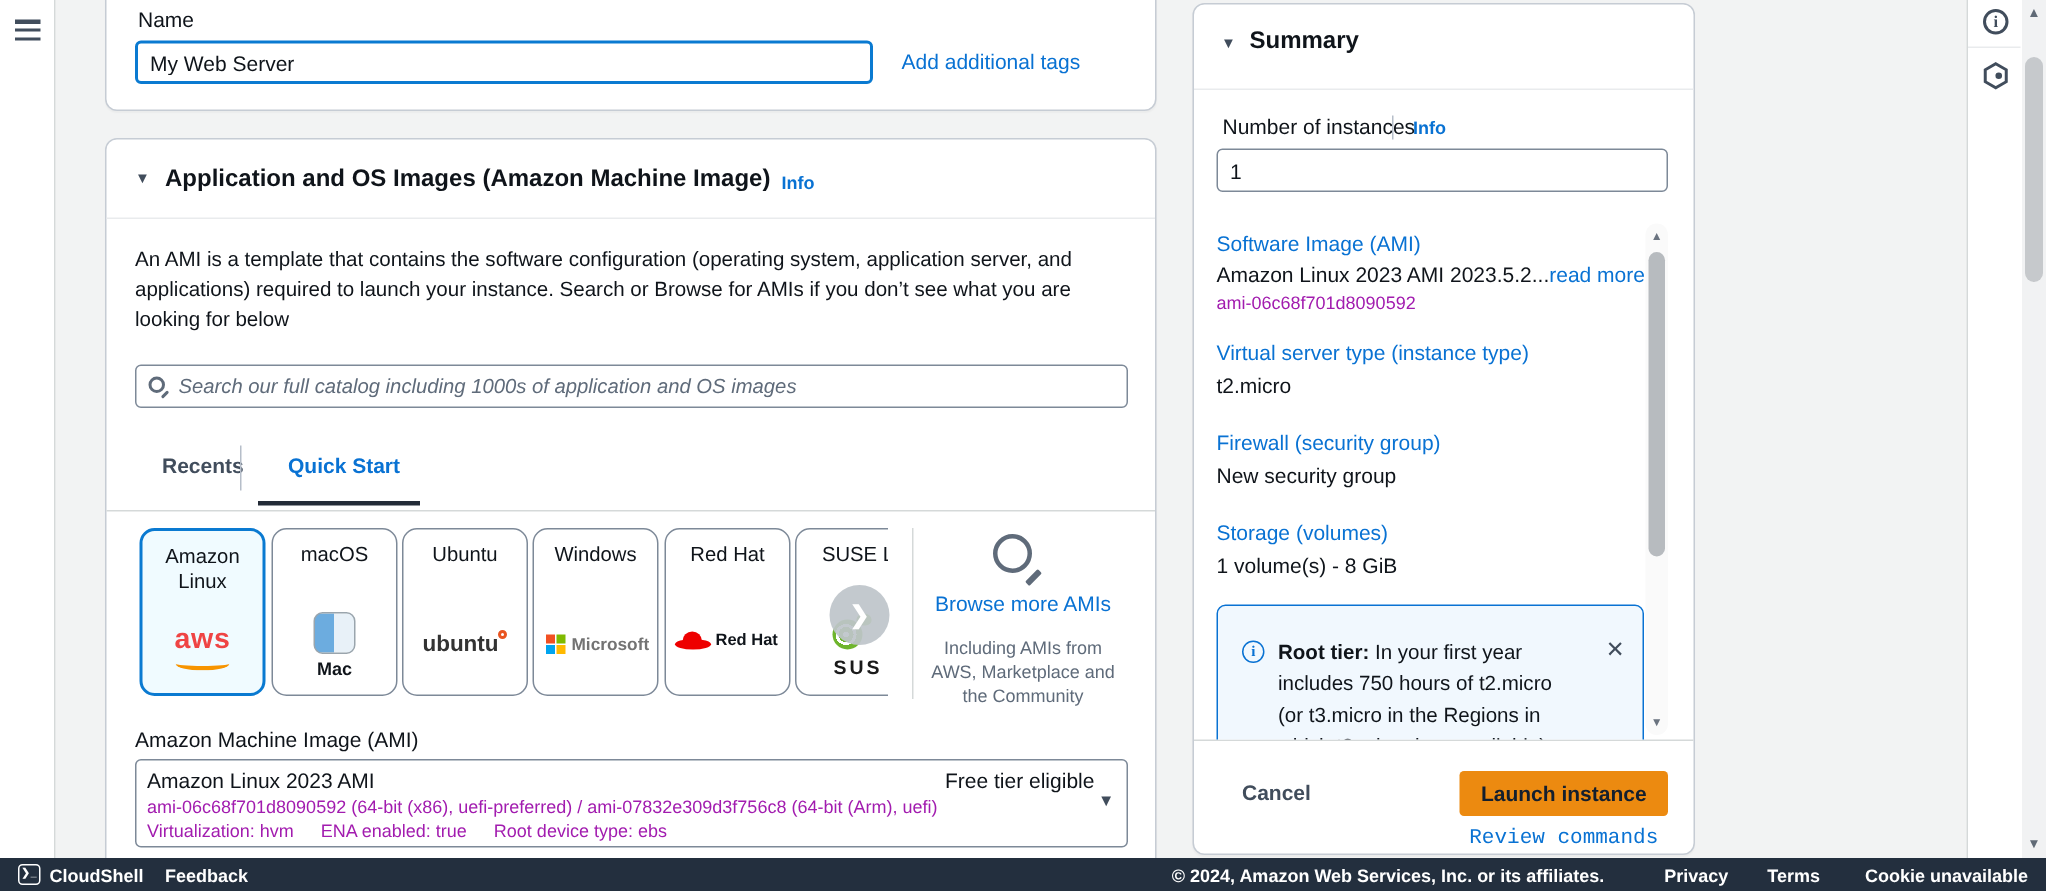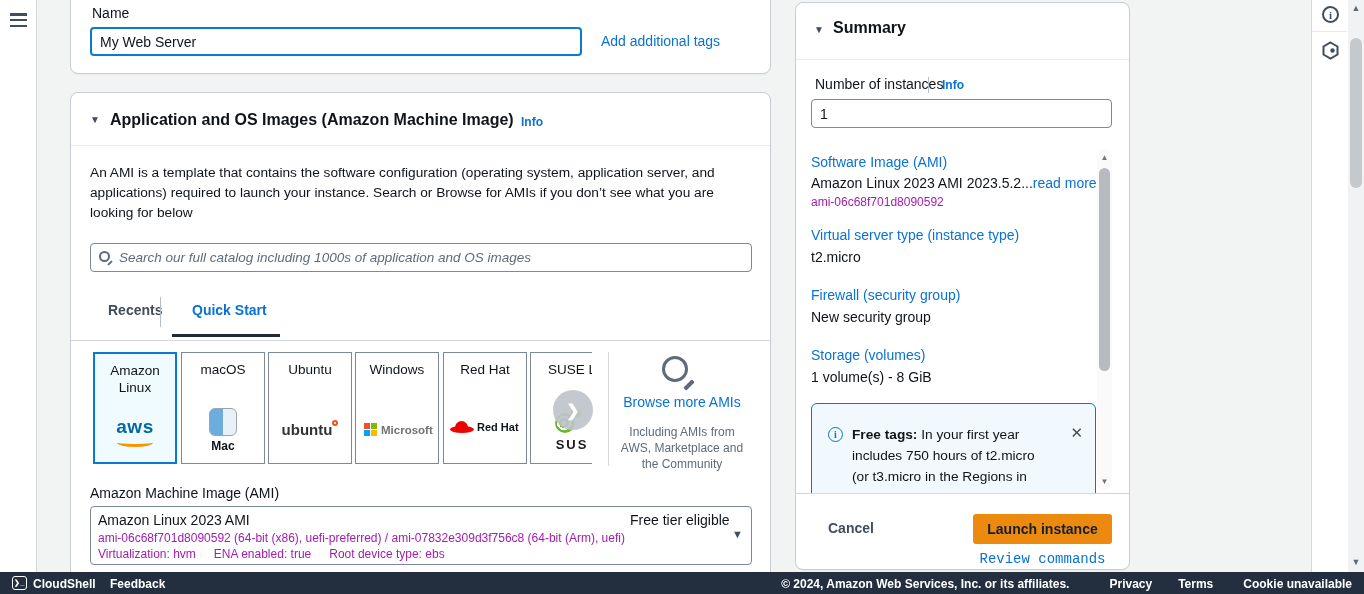--- a/index.html
+++ b/index.html
@@ -50,33 +50,33 @@
   
   .tab { font-size:14px; font-weight:bold; cursor:pointer; }
   #tab-recents { left:108px; top:302px; color:#414d5c; }
   #tabs-vdivider { left:160px; top:297px; width:1px; height:30px; background:#b6bec9; }
   #tab-quickstart { left:192px; top:302px; color:#0972d3; }
   #tab-underline { left:172px; top:334px; width:108px; height:3px; background:#232b37; }
   #tabs-divider { left:71px; top:340px; width:699px; height:1px; background:#d5d9d9; }
 
   
   #carousel { left:90px; top:350px; width:502px; height:118px; overflow:hidden; }
-  .os-card { position:absolute; top:2px; width:84px; height:112px; background:#fff; border:1px solid #7d8998; border-radius:0; cursor:pointer; text-align:center; }
+  .os-card { position:absolute; top:2px; width:84px; height:112px; background:#fff; border:1px solid #7d8998; border-radius:10px; cursor:pointer; text-align:center; }
   .os-card .os-label { margin-top:8px; font-size:13.5px; color:#0f141a; line-height:17px; }
   .os-card.selected { border:2px solid #0a7ad1; background:#f0fbff; }
   #os-amazon  { left:3px; }
   #os-macos   { left:91px; }
   #os-ubuntu  { left:178px; }
   #os-windows { left:265px; }
   #os-redhat  { left:353px; }
   #os-suse    { left:440px; width:84px; }
 
   
   .aws-logo { position:absolute; left:0; right:0; top:62px; }
-  .aws-logo .aws-word { font-weight:bold; font-size:19px; color:#0369a1; letter-spacing:0.5px; }
+  .aws-logo .aws-word { font-weight:bold; font-size:19px; color:#ef4444; letter-spacing:0.5px; }
   .aws-logo .aws-smile { margin:0 auto; width:36px; height:9px; border-bottom:3px solid #f79400; border-radius:0 0 50% 50%; }
   
   .mac-logo { position:absolute; left:27px; top:55px; width:28px; height:28px; border:1px solid #9aa5ad; border-radius:6px; background:linear-gradient(90deg,#6cacdf 50%,#e8f1f8 50%); }
   .mac-word { position:absolute; left:0; right:0; top:86px; font-size:12px; font-weight:bold; color:#0f141a; }
   
   .ubuntu-logo { position:absolute; left:0; right:0; top:68px; font-size:15px; font-weight:bold; color:#333; }
   .ubuntu-dot { display:inline-block; width:6px; height:6px; border:2px solid #e95420; border-radius:50%; vertical-align:top; margin-top:-1px; }
   
   .ms-logo { position:absolute; left:8px; top:70px; display:flex; align-items:center; }
   .ms-grid { display:grid; grid-template-columns:6px 6px; grid-template-rows:6px 6px; gap:1px; margin-right:4px; }
@@ -298,21 +298,21 @@
     <div id="vt-value" class="f-value">t2.micro</div>
 
     <a id="fw-label" class="f-label link">Firewall (security group)</a>
     <div id="fw-value" class="f-value">New security group</div>
 
     <a id="st-label" class="f-label link">Storage (volumes)</a>
     <div id="st-value" class="f-value">1 volume(s) - 8 GiB</div>
 
     <div id="free-tier-box">
       <span id="free-tier-info-icon">i</span>
-      <div id="free-tier-text"><b>Free tags:</b><span> In your first year includes 750 hours of t2.micro (or t3.micro in the Regions in which t3.micro is unavailable) instance usage</span></div>
+      <div id="free-tier-text"><b>Root tier:</b><span> In your first year includes 750 hours of t2.micro (or t3.micro in the Regions in which t3.micro is unavailable) instance usage</span></div>
       <span id="free-tier-close">✕</span>
     </div>
 
     <div id="summary-scrollbar">
       <span id="summary-sb-up" class="arrow">▲</span>
       <div id="summary-sb-thumb"></div>
       <span id="summary-sb-down" class="arrow">▼</span>
     </div>
   </div>
 

